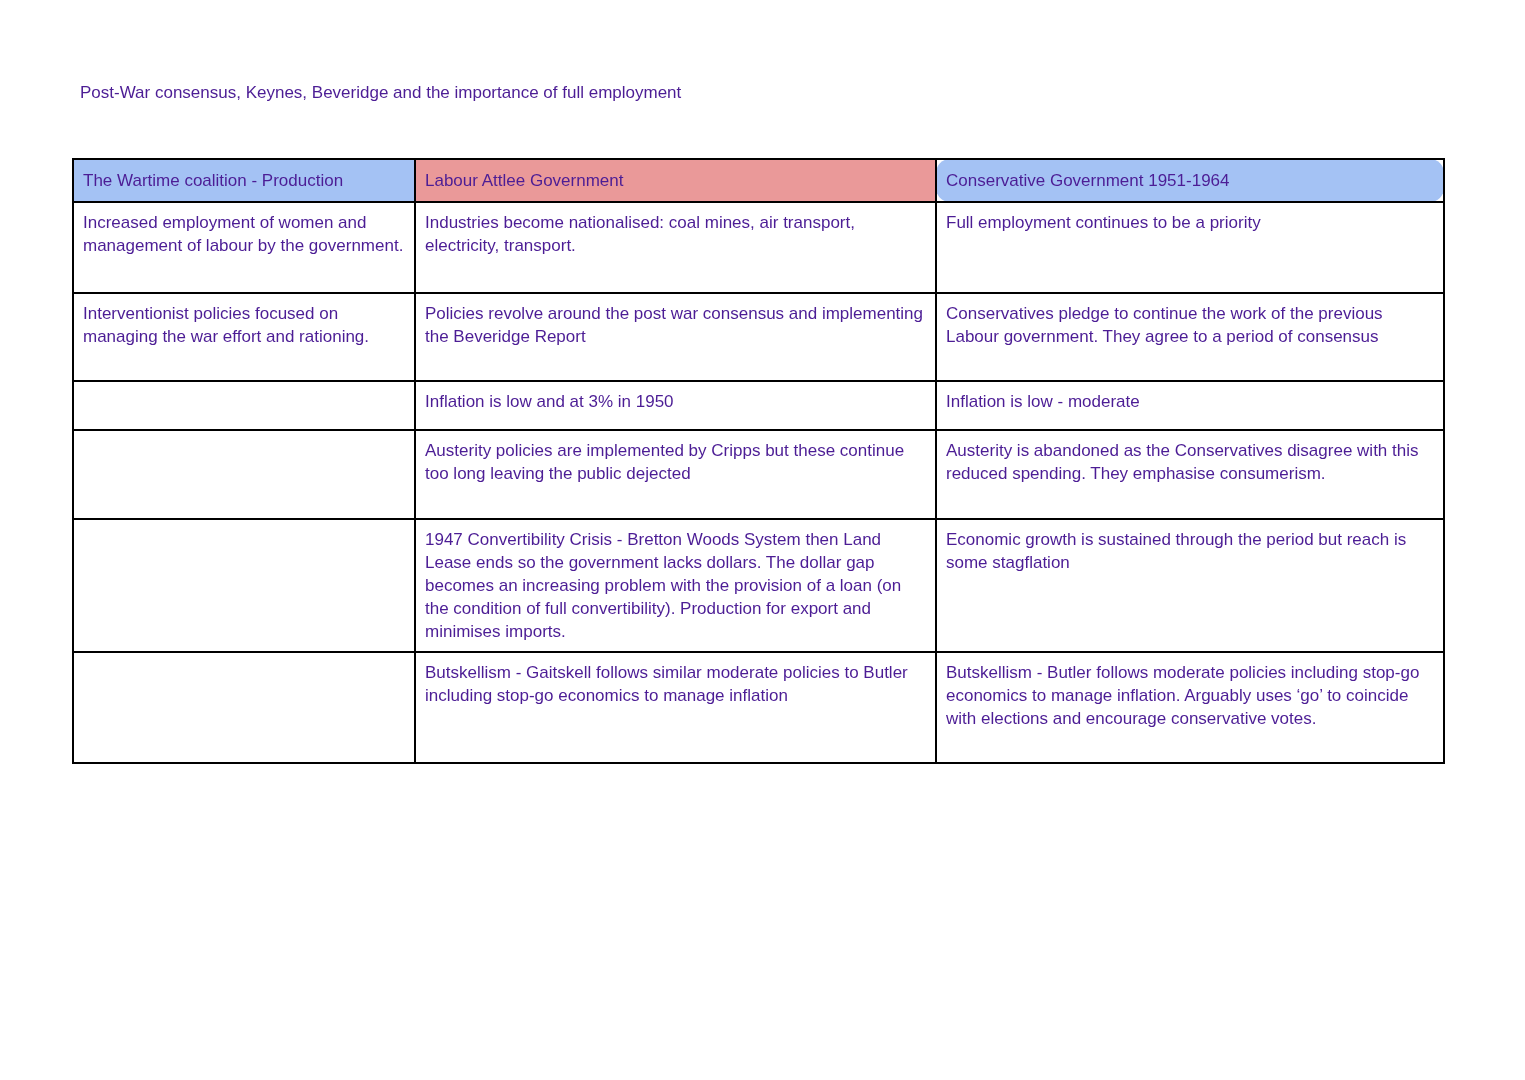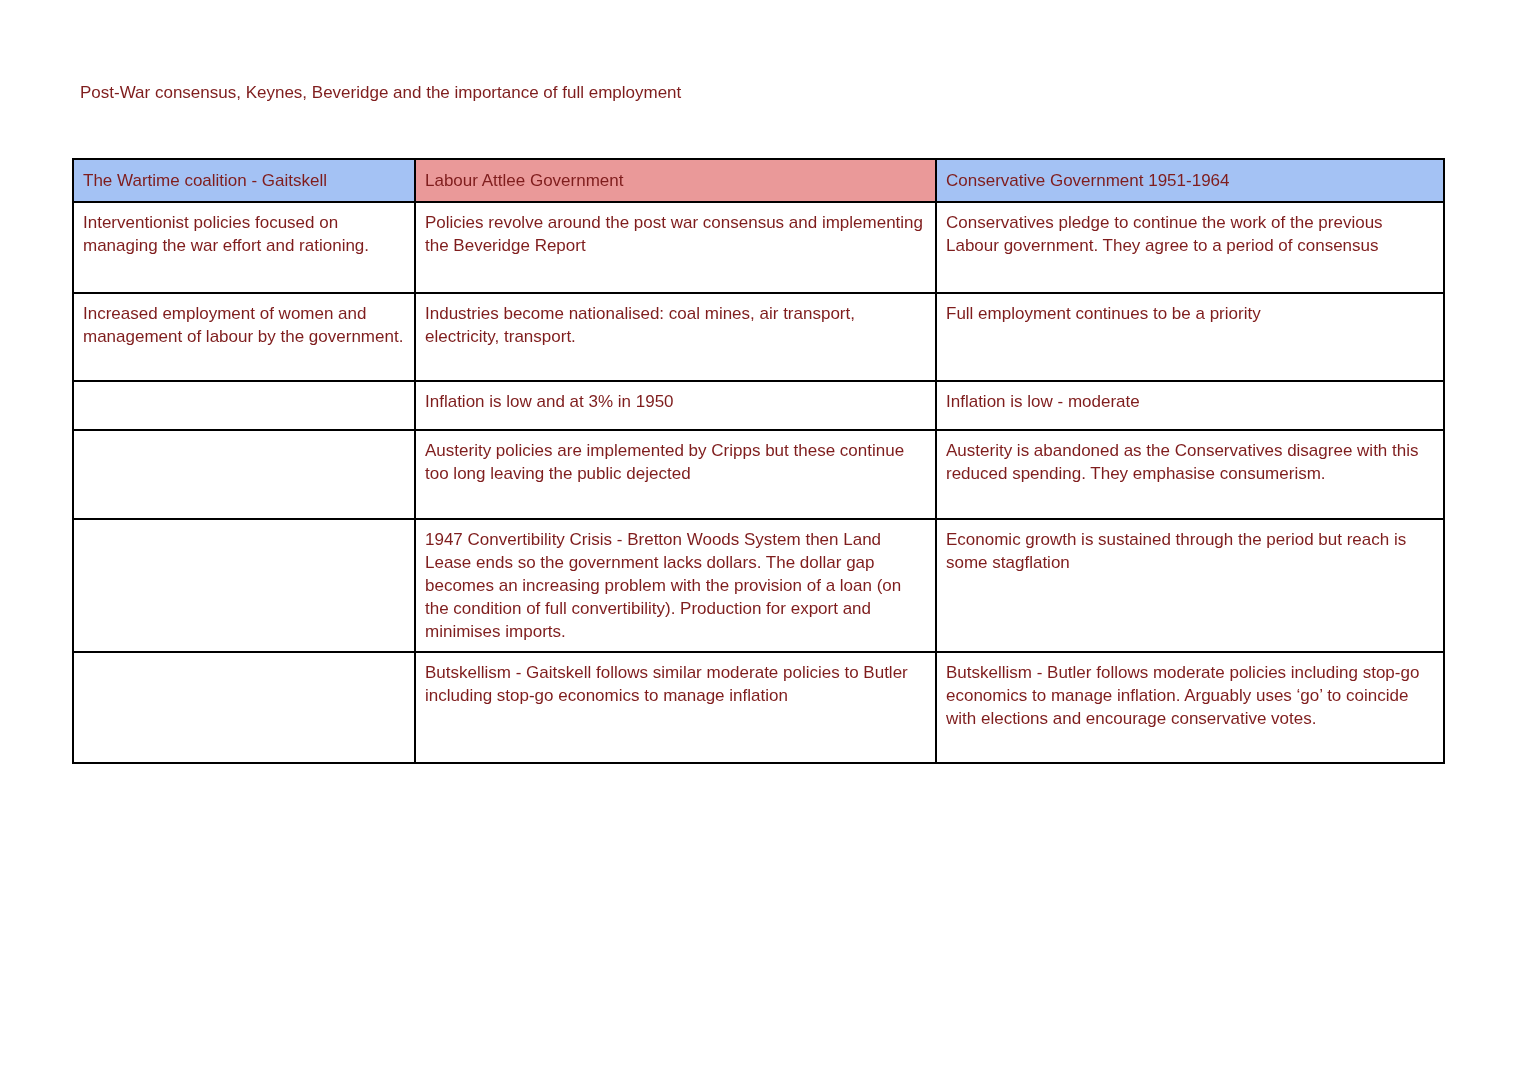--- a/index.html
+++ b/index.html
@@ -6,21 +6,21 @@
     margin: 0;
     padding: 0;
     background: #ffffff;
   }
   .page {
     position: relative;
     width: 1525px;
     height: 1080px;
     background: #ffffff;
     font-family: "Liberation Sans", "DejaVu Sans", sans-serif;
-    color: #7f1d1d;
+    color: #4c1d95;
     overflow: hidden;
   }
   .intro {
     position: absolute;
     left: 80px;
     top: 79px;
     font-size: 17px;
     line-height: 27px;
     white-space: nowrap;
   }
@@ -63,35 +63,35 @@
   </div>
 
   <table class="consensus-table">
     <colgroup>
       <col style="width:342px">
       <col style="width:521px">
       <col style="width:508px">
     </colgroup>
     <thead>
       <tr>
-        <th style="background-color: rgb(164, 194, 244);">The Wartime coalition - Gaitskell</th>
+        <th style="background-color: rgb(164, 194, 244);">The Wartime coalition - Production</th>
         <th style="background-color: rgb(234, 153, 153);">Labour Attlee Government</th>
-        <th style="background-color: rgb(164, 194, 244);">Conservative Government 1951-1964</th>
+        <th style="background-color: rgb(164, 194, 244); border-radius: 14px;">Conservative Government 1951-1964</th>
       </tr>
     </thead>
     <tbody>
       <tr>
+        <td>Increased employment of women and management of labour by the government.</td>
+        <td>Industries become nationalised: coal mines, air transport, electricity, transport.</td>
+        <td>Full employment continues to be a priority</td>
+      </tr>
+      <tr>
         <td>Interventionist policies focused on managing the war effort and rationing.</td>
         <td>Policies revolve around the post war consensus and implementing the Beveridge Report</td>
         <td>Conservatives pledge to continue the work of the previous Labour government. They agree to a period of consensus</td>
-      </tr>
-      <tr>
-        <td>Increased employment of women and management of labour by the government.</td>
-        <td>Industries become nationalised: coal mines, air transport, electricity, transport.</td>
-        <td>Full employment continues to be a priority</td>
       </tr>
       <tr>
         <td></td>
         <td>Inflation is low and at 3% in 1950</td>
         <td>Inflation is low - moderate</td>
       </tr>
       <tr>
         <td></td>
         <td>Austerity policies are implemented by Cripps but these continue too long leaving the public dejected</td>
         <td>Austerity is abandoned as the Conservatives disagree with this reduced spending. They emphasise consumerism.</td>

